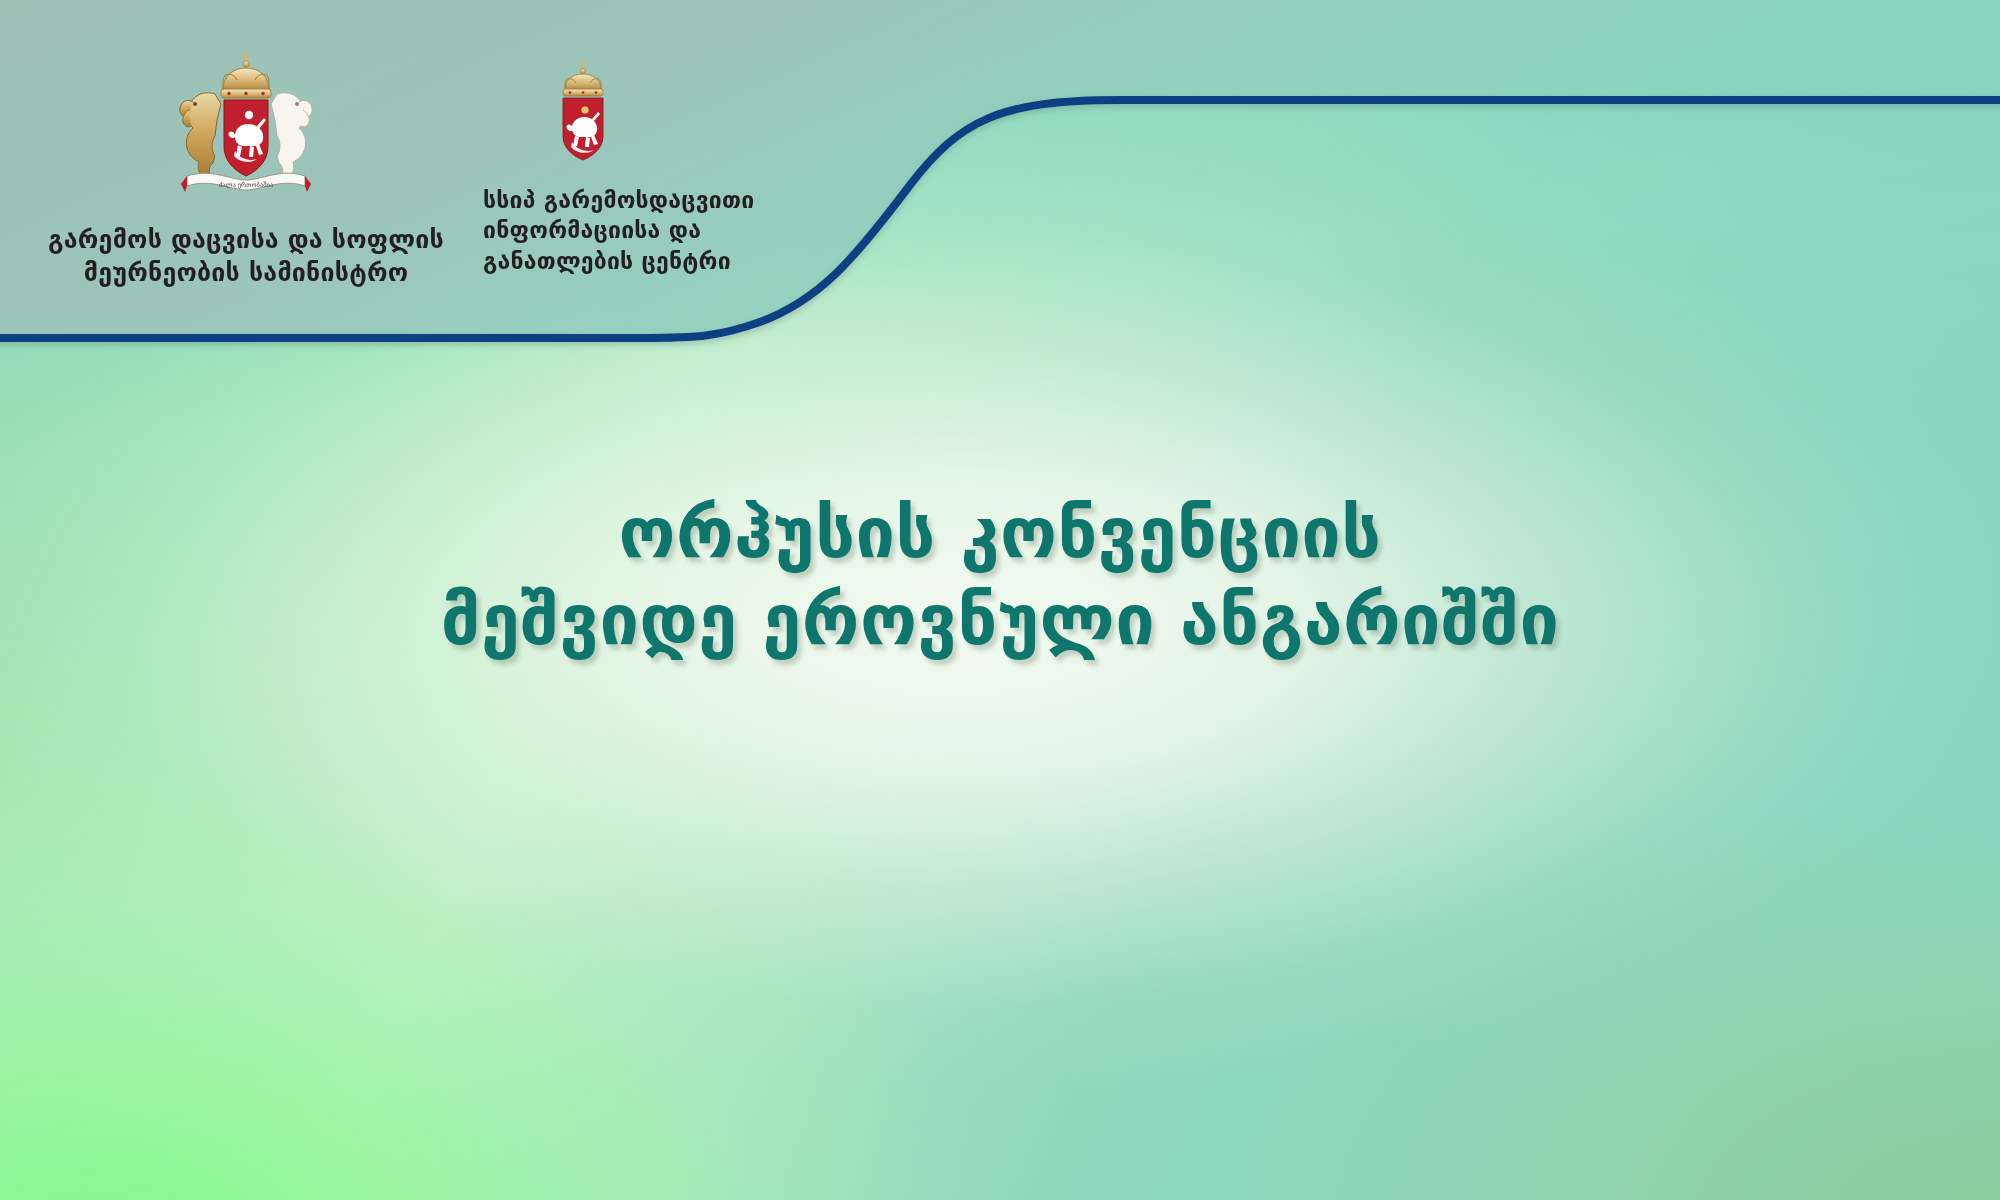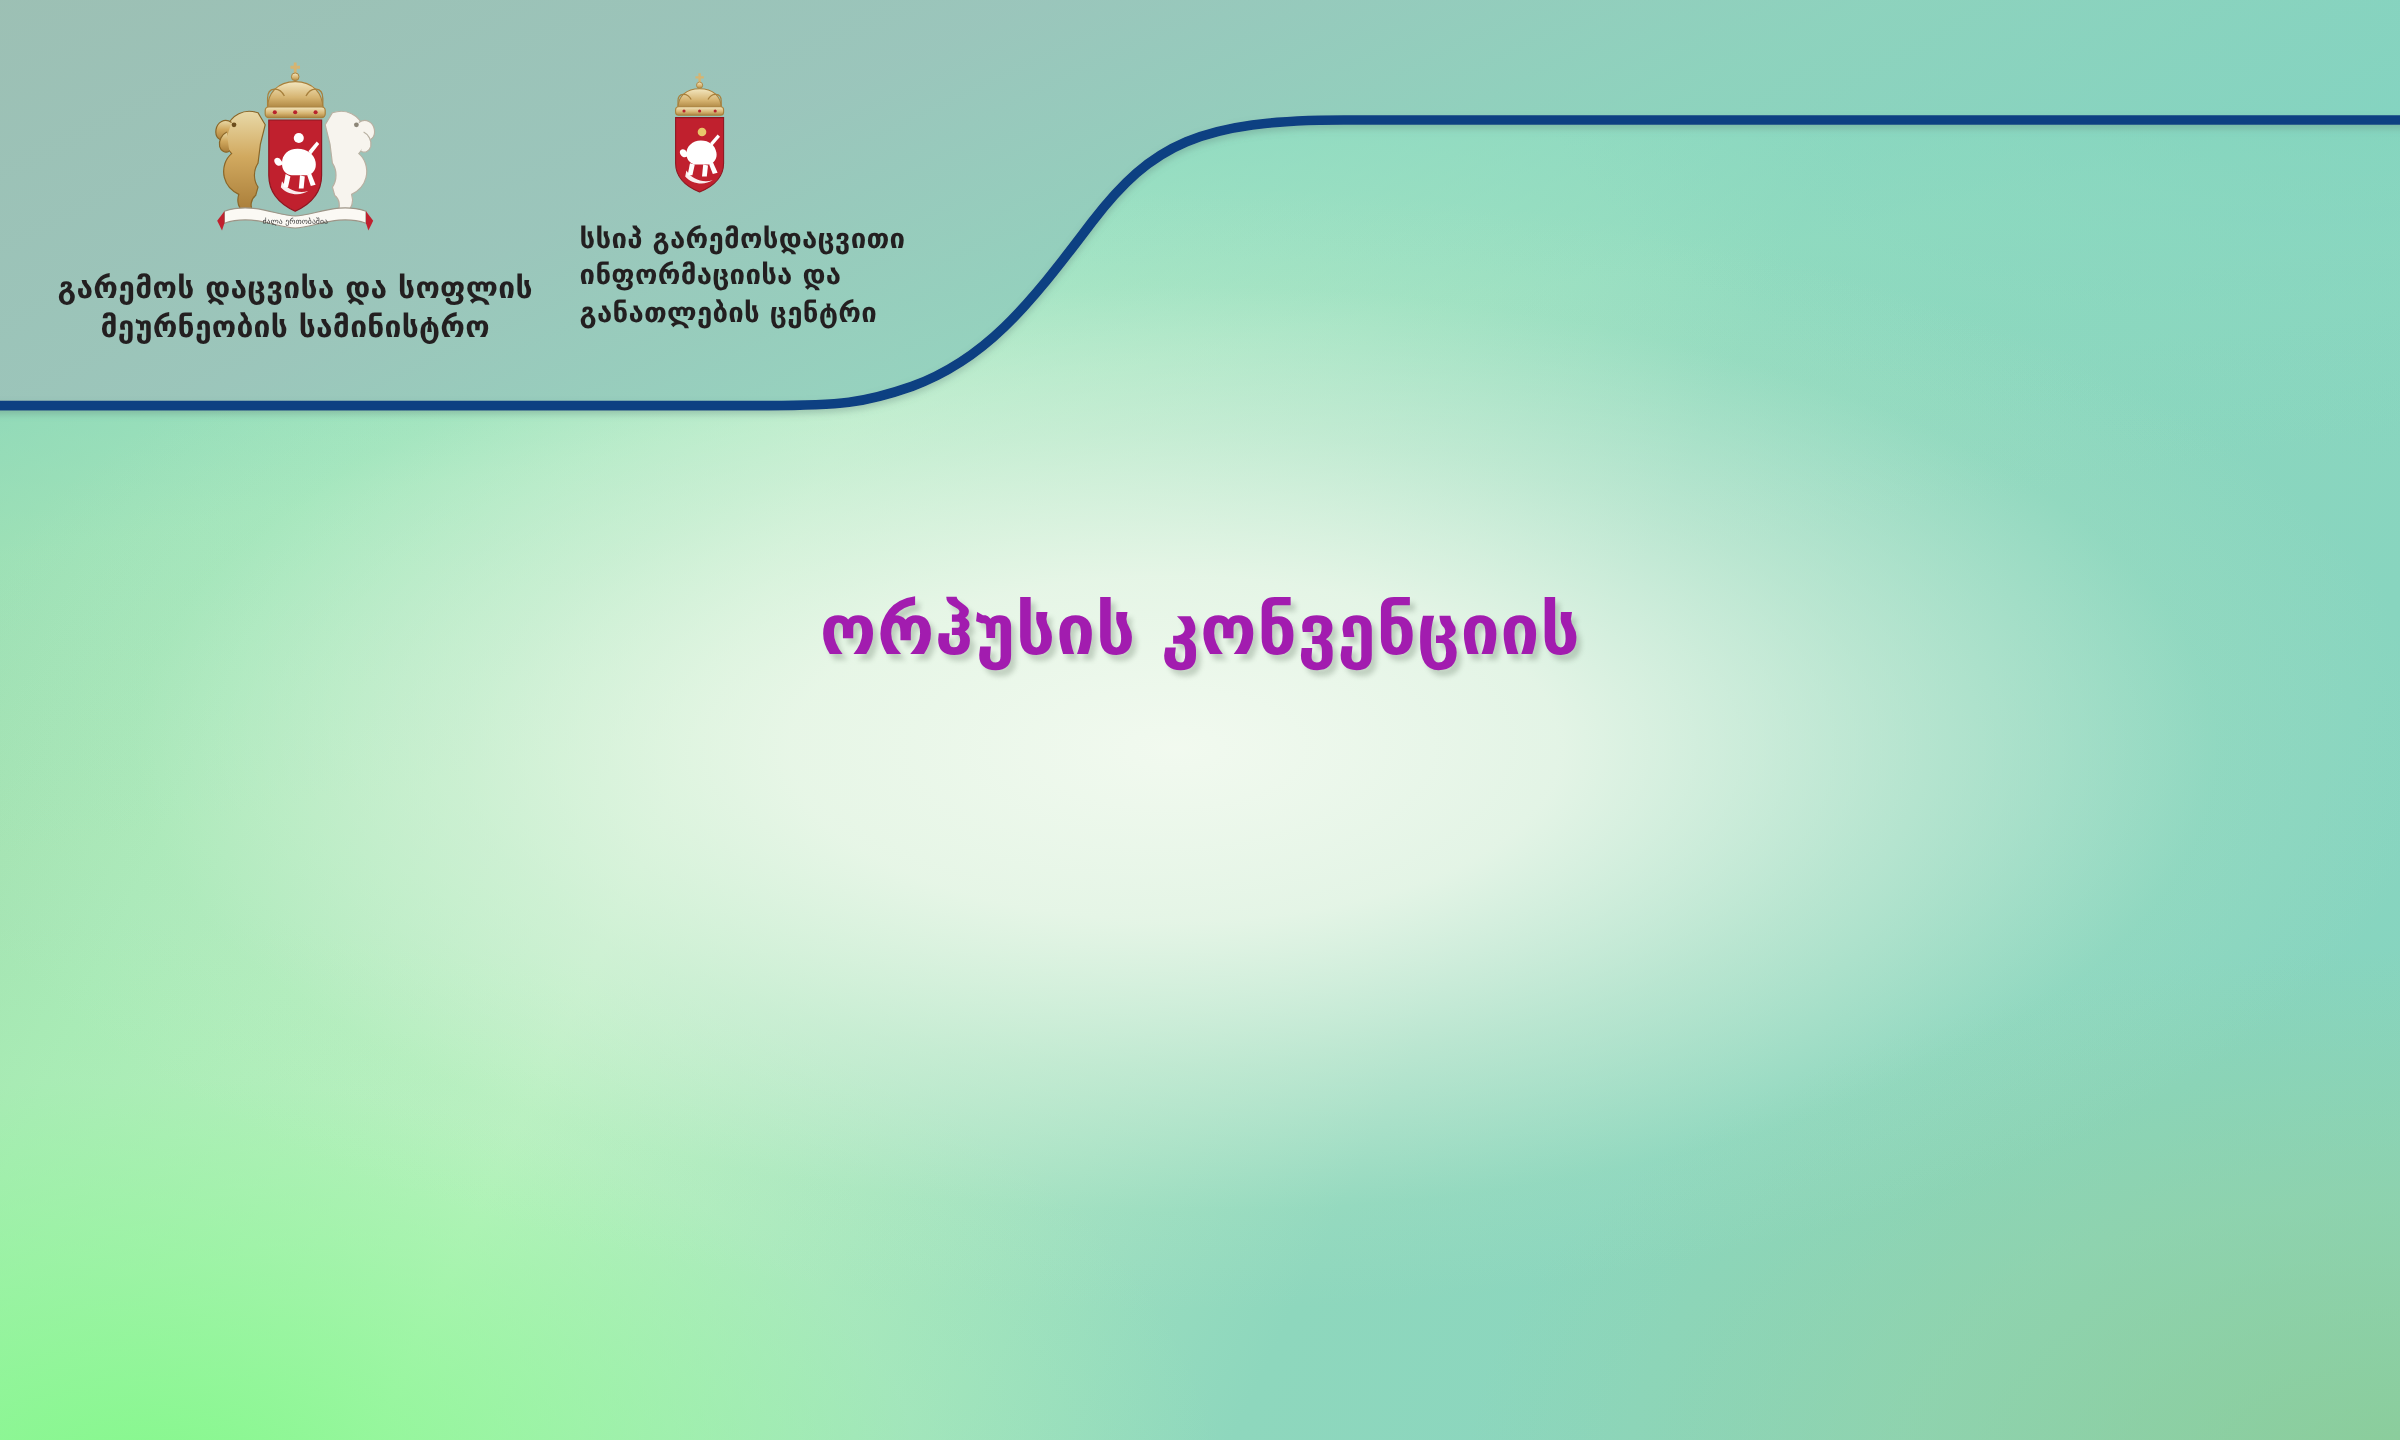--- a/index.html
+++ b/index.html
@@ -134,23 +134,23 @@
   
   .title-zone {
     position: absolute;
     left: 0;
     top: 490px;
     width: 2000px;
     text-align: center;
   }
   .title-line {
     display: block;
-    color: #a21caf;
+    color: #0f766e;
     font-weight: 800;
-    font-size: 58px;
+    font-size: 70px;
     line-height: 1.24;
     letter-spacing: 0.5px;
     text-shadow: 4px 5px 4px rgba(110,130,110,0.33);
     white-space: nowrap;
   }
 </style>
 </head>
 <body>
 
 <div class="slide">
@@ -316,15 +316,16 @@
       </div>
       <div class="logo-caption">
         <span>გარემოს დაცვისა და სოფლის</span><br>
         <span>მეურნეობის სამინისტრო</span>
       </div>
     </div>
   </div>
 
   <div class="title-zone">
     <span class="title-line">ორჰუსის კონვენციის</span>
+    <span class="title-line">მეშვიდე ეროვნული ანგარიშში</span>
   </div>
 
 </div>
 
 </body></html>

